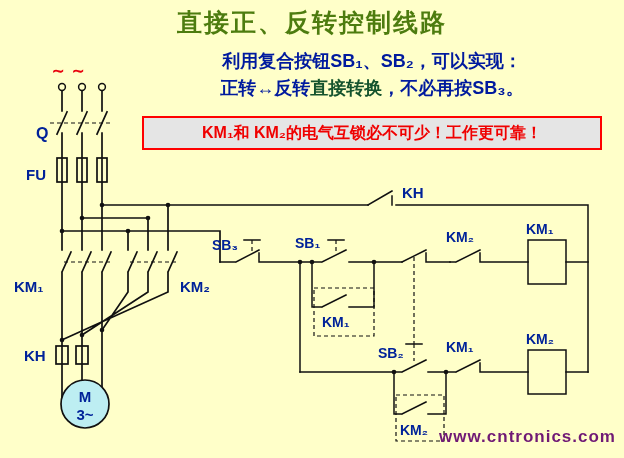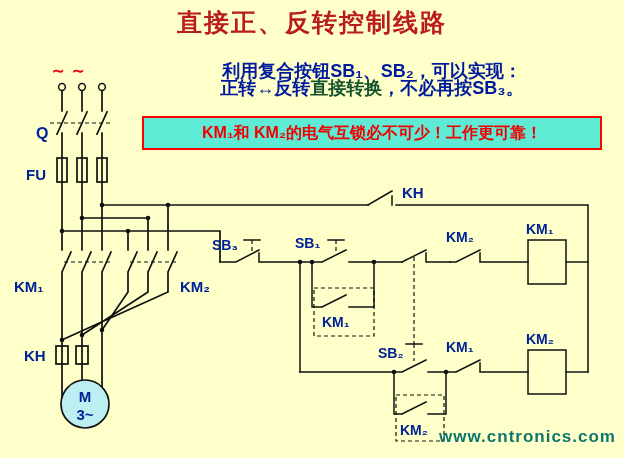--- a/index.html
+++ b/index.html
@@ -4,37 +4,37 @@
 <style>
   html,body{margin:0;padding:0;}
   body{
     width:624px;height:458px;position:relative;overflow:hidden;
     background:#ffffc9;
     font-family:"Liberation Sans","DejaVu Sans",sans-serif;
   }
   .layer{position:absolute;left:0;top:0;}
   .title{
     position:absolute;top:6px;left:0;right:0;text-align:center;
-    font-size:25px;font-weight:bold;color:#b91c1c;letter-spacing:2px;
+    font-size:25px;font-weight:bold;color:#4d7c0f;letter-spacing:2px;
   }
   .sub{
     position:absolute;left:130px;right:10px;text-align:center;
     font-size:18px;font-weight:bold;color:#001a9e;
   }
-  .sub1{top:59px;}
+  .sub1{top:49px;}
   .sub2{top:76px;}
   .sub .em{color:#14532d;}
   .notice-box{
     position:absolute;left:142px;top:116px;width:456px;height:30px;
-    border:2px solid #ff0000;background:#5eead4;
+    border:2px solid #ff0000;background:#e5e5e5;
     color:#f00000;font-weight:bold;font-size:16px;line-height:30px;text-align:center;
   }
   .watermark{
     position:absolute;top:427px;right:8px;
-    font-size:17px;font-weight:bold;color:#0f766e;letter-spacing:1px;
+    font-size:17px;font-weight:bold;color:#701a75;letter-spacing:1px;
   }
   svg text{
     font-family:"Liberation Sans","DejaVu Sans",sans-serif;
     font-weight:bold;fill:#002299;font-size:15px;
   }
   svg text.small{font-size:14px;}
   svg text.big{font-size:16px;}
   svg text.red-mark{fill:#e8000d;font-size:16px;}
 </style>
 </head>

